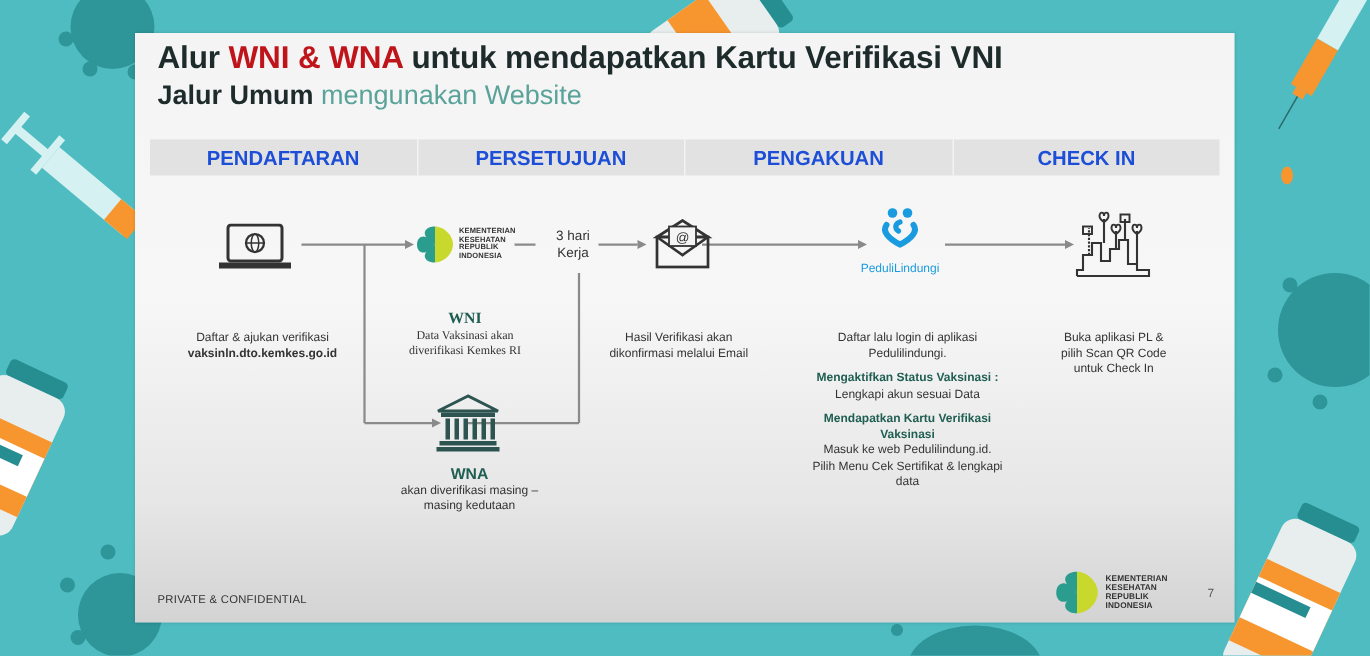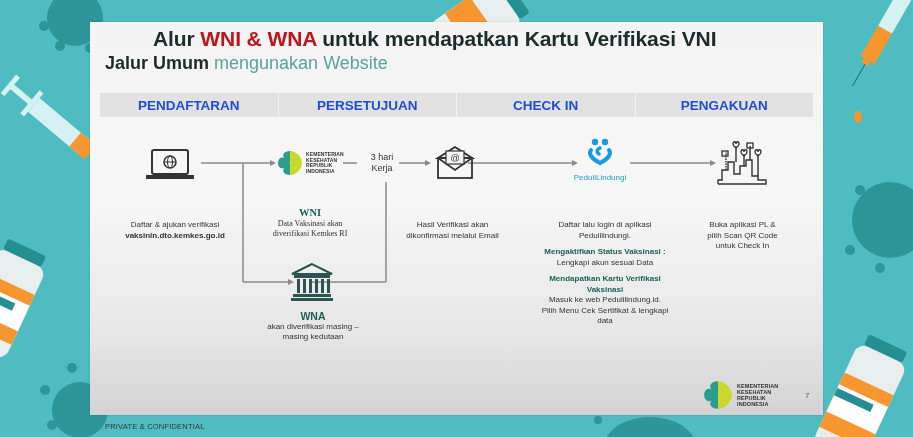--- a/index.html
+++ b/index.html
@@ -9,42 +9,42 @@
       font-family:"Liberation Sans", sans-serif;
     }
     .bg-deco { position:absolute; }
     .slide {
       position:absolute; left:90px; top:22px; width:733px; height:393px;
       background:linear-gradient(180deg,#f4f4f4 0%,#f7f7f7 45%,#e6e6e6 80%,#d3d3d3 100%);
       box-shadow:0 0 2px rgba(0,0,0,0.15);
     }
     .title {
       position:absolute; left:15px; top:5px; font-size:21px; font-weight:bold;
-      color:#1e2b2b; white-space:nowrap; letter-spacing:-0.1px;margin-left:48px;
+      color:#1e2b2b; white-space:nowrap; letter-spacing:-0.1px;
     }
     .title .red { color:#c0141b; }
     .subtitle { position:absolute; left:15px; top:31px; font-size:18px; white-space:nowrap; }
     .subtitle .b { font-weight:bold; color:#1e2b2b; }
     .subtitle .t { color:#5aa39a; }
     .steps-header {
       position:absolute; left:10px; top:71px; width:713px; height:24px;
       display:flex; background:#e2e2e2;
     }
     .step-h {
       flex:1; display:flex; align-items:center; justify-content:center;
       font-size:13.5px; font-weight:bold; color:#1d4ed8; border-right:1px solid #f3f3f3;
     }
     .step-h:last-child { border-right:none; }
     .abs { position:absolute; }
     .desc { position:absolute; font-size:8px; color:#333; text-align:center; line-height:10.5px; }
     .desc .bold { font-weight:bold; }
     .desc .green { font-weight:bold; color:#1f5e52; }
     .wni-label { font-weight:bold; color:#1f5e52; font-size:10.5px; }
     .kemenkes-text { font-size:5px; font-weight:bold; color:#333; line-height:5.5px; letter-spacing:0.1px; }
-    .footer-left { position:absolute; left:15px; top:373px; font-size:7.5px; color:#333; letter-spacing:0.2px;margin-top:27px; }
+    .footer-left { position:absolute; left:15px; top:373px; font-size:7.5px; color:#333; letter-spacing:0.2px; }
     .page-num { position:absolute; left:715px; top:369px; font-size:8px; color:#555; }
   </style>
 </head>
 <body>
 
 <svg class="bg-deco" width="913" height="437" style="left:0;top:0;">
 
   <g fill="#2e9599">
     <circle cx="75" cy="18" r="28"></circle>
     <circle cx="44" cy="26" r="5"></circle>
@@ -120,22 +120,22 @@
   </div>
 
   <div class="subtitle">
     <span class="b">Jalur Umum</span>
     <span class="t">mengunakan Website</span>
   </div>
 
   <div class="steps-header">
     <div class="step-h">PENDAFTARAN</div>
     <div class="step-h">PERSETUJUAN</div>
+    <div class="step-h">PENGAKUAN</div>
     <div class="step-h">CHECK IN</div>
-    <div class="step-h">PENGAKUAN</div>
   </div>
 
   <svg class="abs" style="left:0;top:0;" width="733" height="393">
     <g stroke="#8a8a8a" stroke-width="1.5" fill="none">
 
       <line x1="111" y1="141" x2="180" y2="141"></line>
 
       <line x1="153" y1="141" x2="153" y2="260"></line>
       <line x1="153" y1="260" x2="198" y2="260"></line>
 

